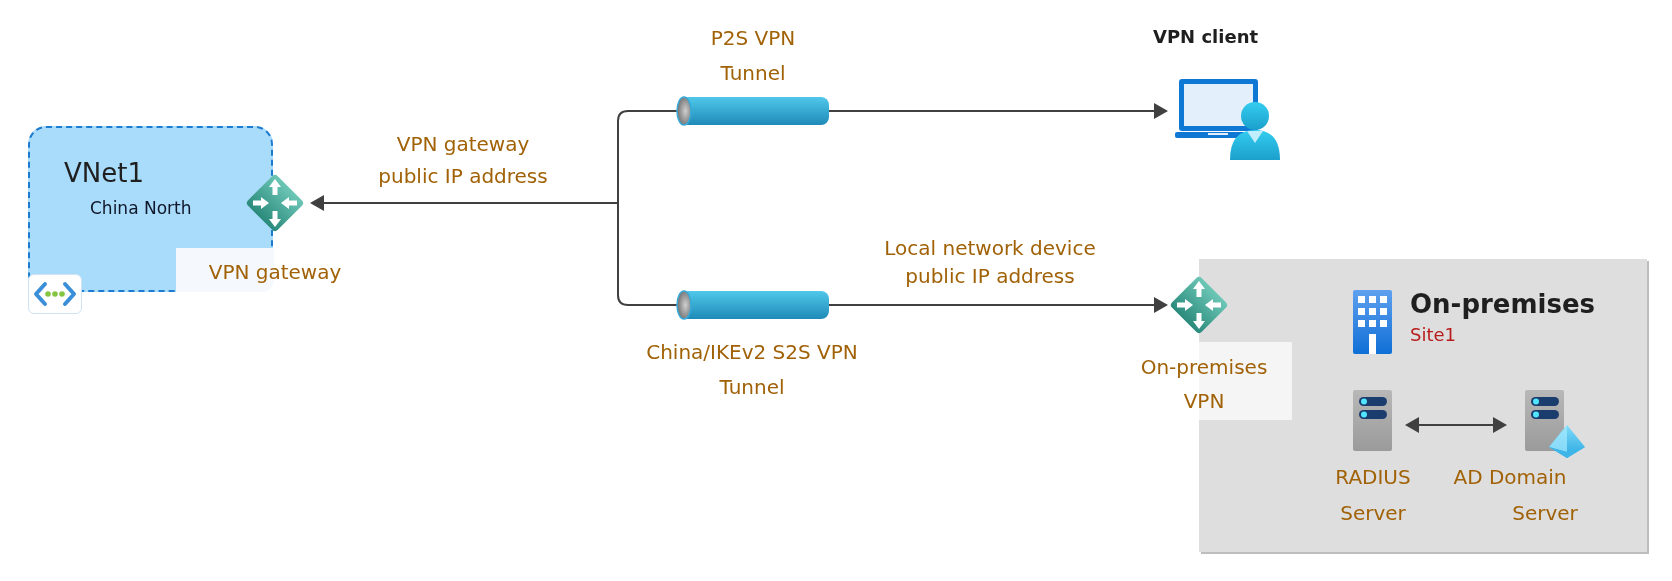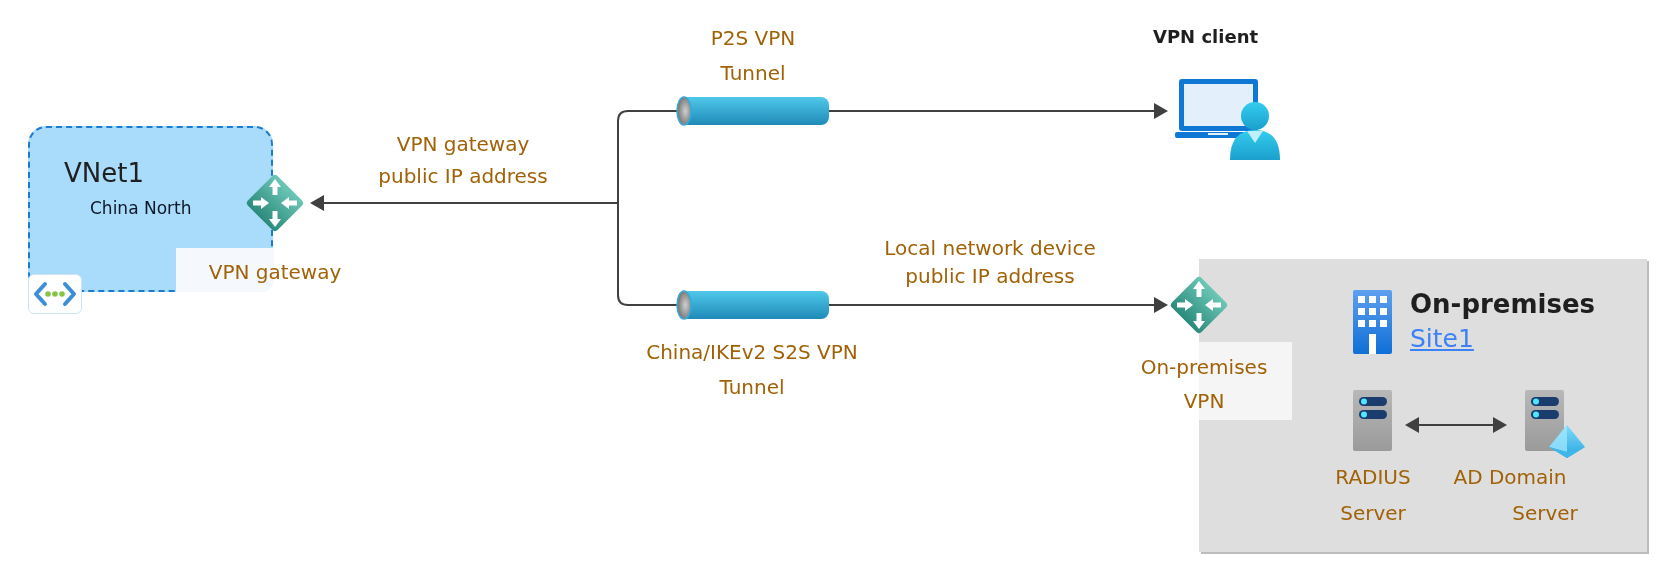--- a/index.html
+++ b/index.html
@@ -14,21 +14,21 @@
   .vnet-region { left: 65px; top: 198px; font-size: 17px; color: #0f172a; margin-left: 25px; }
   .gw-label-bg { left: 176px; top: 248px; width: 98px; height: 44px; background: #f5f9fd;
                  border-bottom-right-radius: 12px; }
   .vnet-icon-tile { left: 28px; top: 274px; width: 54px; height: 40px; background: #ffffff;
                     border: 1px solid #cfe3f3; border-radius: 6px; box-sizing: border-box; }
   .onprem { left: 1199px; top: 259px; width: 448px; height: 293px; background: #dedede;
             box-shadow: 2px 2px 0 #bdbdbd; }
   .onprem-vpn-bg { left: 1120px; top: 342px; width: 172px; height: 78px; background: #f5f5f5; }
   .onprem-vpn-bg-white { left: 1120px; top: 342px; width: 79px; height: 78px; background: #ffffff; }
   .onprem-title { left: 1410px; top: 289px; font-size: 26px; font-weight: bold; color: #1f1f1f; white-space: nowrap; }
-  .onprem-site { left: 1410px; top: 324px; font-size: 25px; color: #3b82f6; white-space: nowrap; text-decoration: underline; }
+  .onprem-site { left: 1410px; top: 324px; font-size: 18px; color: #b91c1c; white-space: nowrap; }
   .client-title { left: 1153px; top: 26px; font-size: 18px; font-weight: bold; color: #1f1f1f; white-space: nowrap; }
 </style>
 </head>
 <body>
 
 <div class="abs vnet"></div>
 <div class="abs vnet-title">VNet1</div>
 <div class="abs vnet-region">China North</div>
 <div class="abs gw-label-bg"></div>
 <div class="abs vnet-icon-tile"></div>

